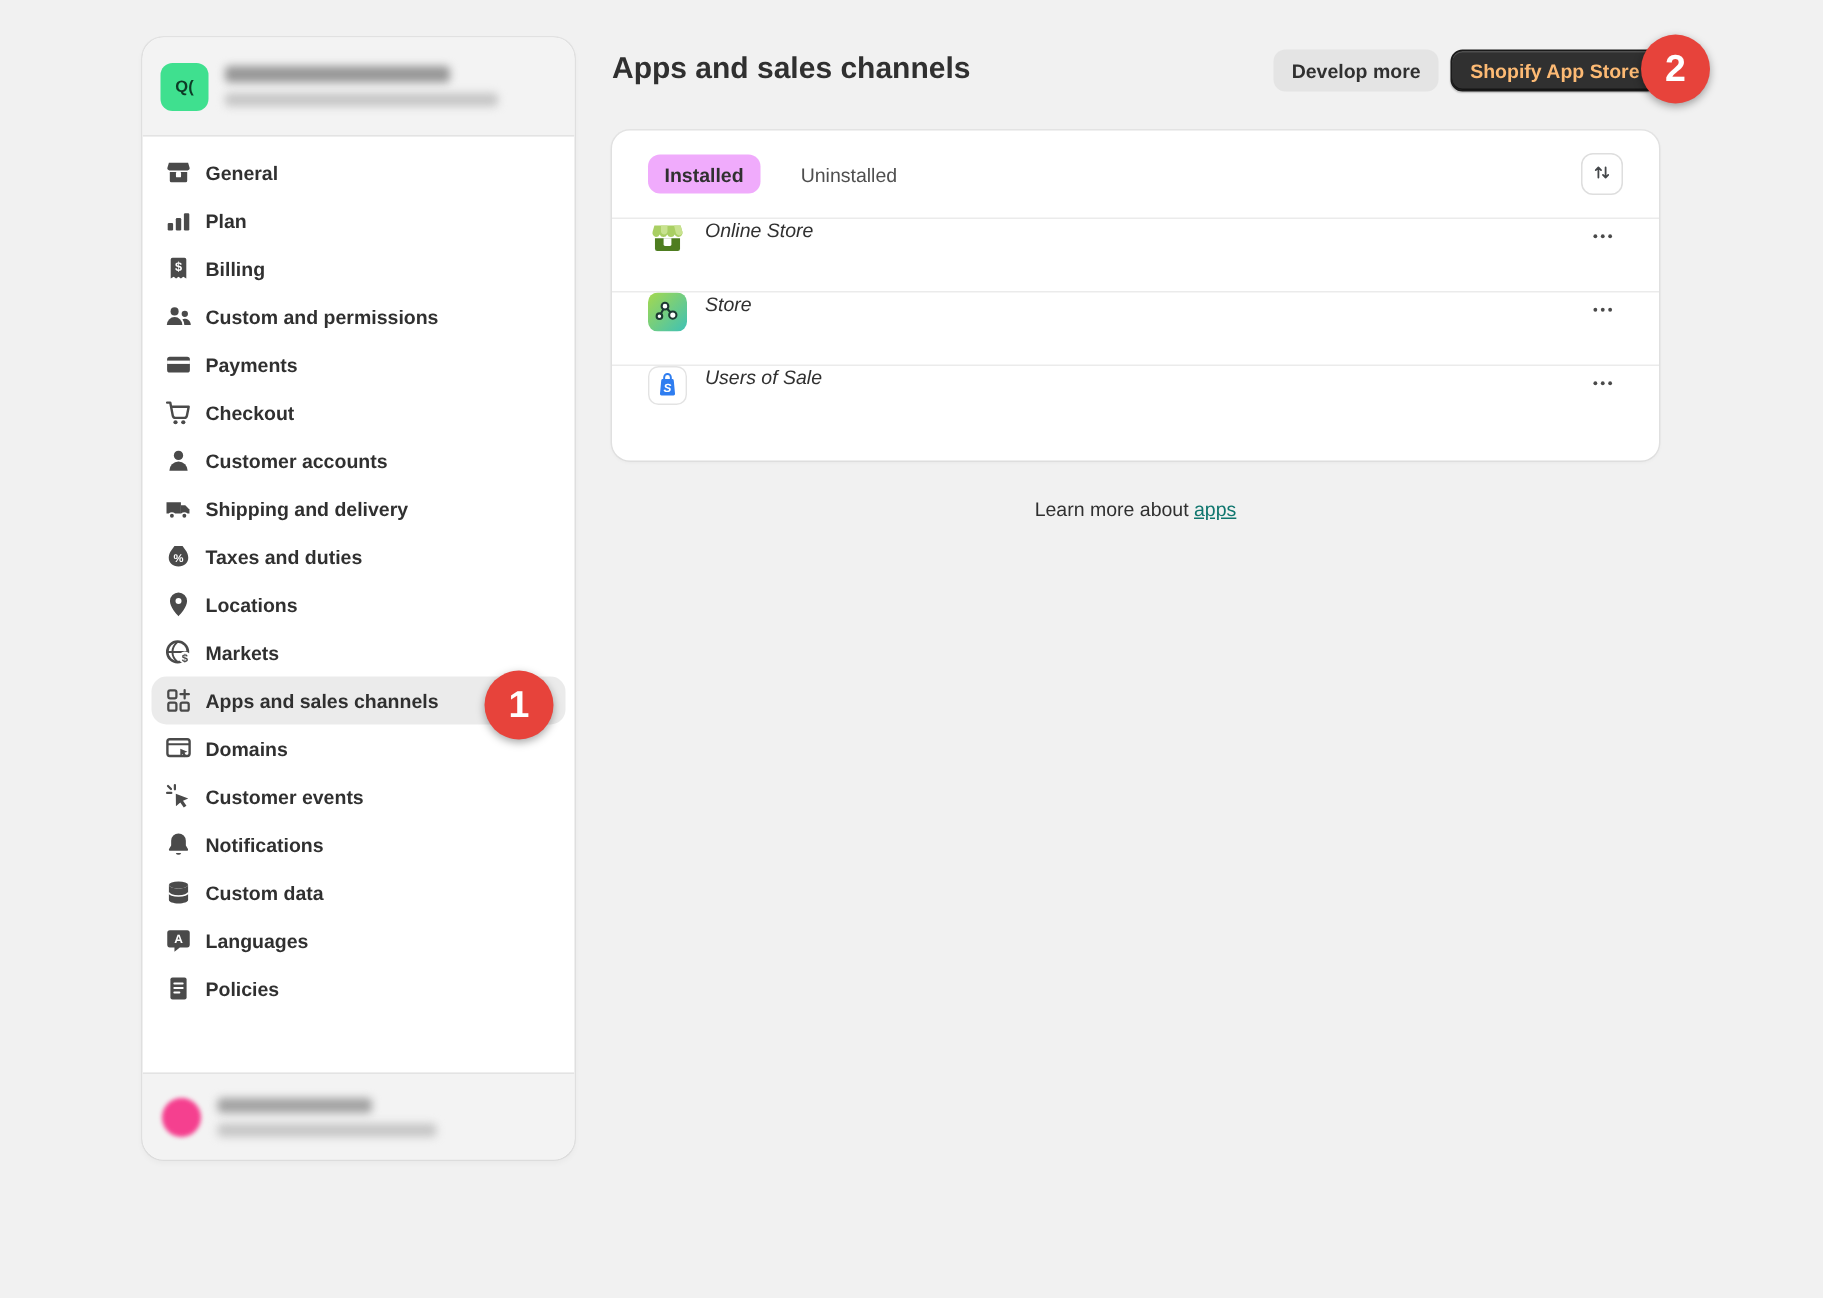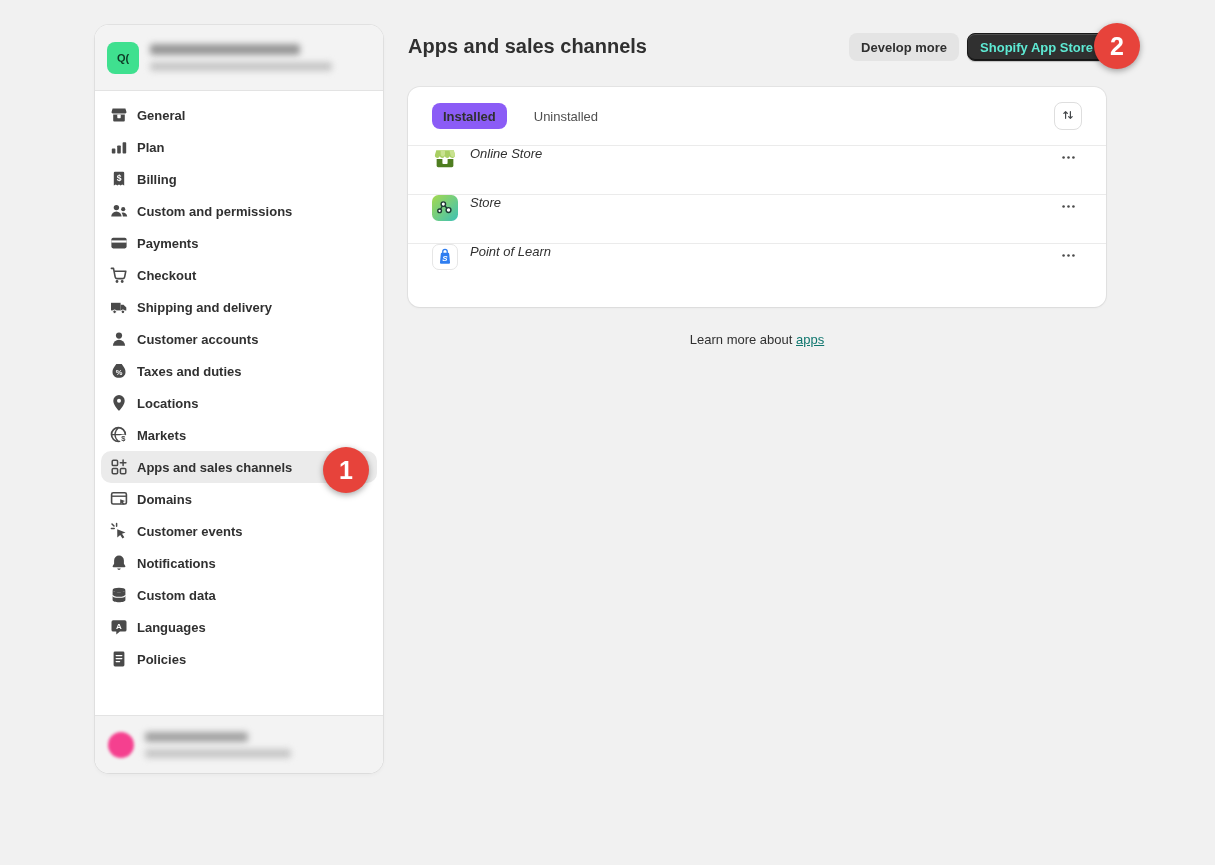--- a/index.html
+++ b/index.html
@@ -49,36 +49,36 @@
 
   
   .page-title { position:absolute; left:408px; top:35px; font-size:20px; font-weight:700; color:#303030; }
   .header-actions { position:absolute; left:408px; top:33px; width:698px; display:flex; justify-content:flex-end; gap:8px; }
   .btn {
     height:28px; border-radius:8px; padding:0 12px; font-family:inherit;
     font-size:13px; font-weight:600; cursor:pointer; border:none; white-space:nowrap;
   }
   .btn-secondary { background:#e4e4e4; color:#303030; }
   .btn-primary-dark {
-    background:#303030; color:#5eead4; border:1px solid #1a1a1a;
+    background:#303030; color:#fdba74; border:1px solid #1a1a1a;
     box-shadow: inset 0 1px 0 rgba(255,255,255,.15), inset 0 -1px 0 rgba(0,0,0,.55), 0 1px 1px rgba(0,0,0,.2);
   }
 
   
   .card {
     position:absolute; left:408px; top:87px; width:698px;
     background:#fff; border-radius:12px; padding-bottom:14px;
     box-shadow:0 0 0 1px rgba(0,0,0,.05), 0 1px 3px rgba(0,0,0,.05);
   }
   .card-tabs { height:59px; display:flex; align-items:center; gap:16px; padding:0 24px; border-bottom:1px solid #ebebeb; }
   .tab {
     height:26px; padding:0 11px; border:none; background:transparent; border-radius:8px;
     font-family:inherit; font-size:13px; font-weight:500; color:#4f4f4f; cursor:pointer;
   }
-  .tab.active { background:#8b5cf6; color:#303030; font-weight:600; }
+  .tab.active { background:#f0abfc; color:#303030; font-weight:600; }
   .sort-btn {
     margin-left:auto; width:28px; height:28px; border:1px solid #dedede; background:#fff;
     border-radius:8px; display:flex; align-items:center; justify-content:center; cursor:pointer;
   }
   .app-row { height:49px; display:flex; align-items:flex-start; gap:12px; padding:0 24px; border-bottom:1px solid #ebebeb;font-style:italic; }
   .app-row:last-child { border-bottom:none; }
   .app-icon { width:26px; height:26px; flex:0 0 auto; display:flex; }
   .app-icon svg { width:26px; height:26px; }
   .app-name { font-size:13px; color:#303030; }
   .row-menu { margin-left:auto; width:28px; height:22px; border:none; background:transparent; cursor:pointer; display:flex; align-items:center; justify-content:center; }
@@ -171,37 +171,37 @@
             <circle cx="8" cy="16.5" r="1.4" fill="#4a4a4a"></circle>
             <circle cx="13.2" cy="16.5" r="1.4" fill="#4a4a4a"></circle>
           </svg>
         </span>
     <span class="lab">Checkout</span>
   </div>
 
   <div class="nav-item">
     <span class="ic">
           <svg viewBox="0 0 20 20" fill="#4a4a4a">
+            <circle cx="10" cy="6.6" r="3.1"></circle>
+            <path d="M3.9 16.8a6.1 6.1 0 0 1 12.2 0z"></path>
+          </svg>
+        </span>
+    <span class="lab">Customer accounts</span>
+  </div>
+
+  <div class="nav-item">
+    <span class="ic">
+          <svg viewBox="0 0 20 20" fill="#4a4a4a">
             <path d="M2 5.8h9.6v7.6H2z"></path>
             <path d="M11.6 7.8h2.9l2.8 2.8v2.8h-5.7z"></path>
             <circle cx="5.6" cy="14.8" r="1.8" stroke="#fff" stroke-width="1"></circle>
             <circle cx="13.9" cy="14.8" r="1.8" stroke="#fff" stroke-width="1"></circle>
           </svg>
         </span>
     <span class="lab">Shipping and delivery</span>
-  </div>
-
-  <div class="nav-item">
-    <span class="ic">
-          <svg viewBox="0 0 20 20" fill="#4a4a4a">
-            <circle cx="10" cy="6.6" r="3.1"></circle>
-            <path d="M3.9 16.8a6.1 6.1 0 0 1 12.2 0z"></path>
-          </svg>
-        </span>
-    <span class="lab">Customer accounts</span>
   </div>
 
   <div class="nav-item">
     <span class="ic">
           <svg viewBox="0 0 20 20">
             <path fill="#4a4a4a" d="M7.3 3h5.4l1.9 2.7c1.2 1.6 1.9 3.3 1.9 5.2 0 3.5-2.7 5.8-6.5 5.8s-6.5-2.3-6.5-5.8c0-1.9.7-3.6 1.9-5.2z"></path>
             <text x="10" y="13.8" text-anchor="middle" font-size="7.5" font-weight="bold" fill="#fff" font-family="Liberation Sans, sans-serif">%</text>
           </svg>
         </span>
     <span class="lab">Taxes and duties</span>
@@ -381,21 +381,21 @@
 
   <div class="app-row">
     <span class="app-icon">
           <svg viewBox="0 0 28 28">
             <rect x="0.5" y="0.5" width="27" height="27" rx="7" fill="#fff" stroke="#e3e3e3"></rect>
             <path d="M11.6 11V8.2a2.4 2.4 0 0 1 4.8 0V11" fill="none" stroke="#2e7df0" stroke-width="1.4"></path>
             <path fill="#2e7df0" d="M10.6 9.4h6.8a1.1 1.1 0 0 1 1.1 1l.9 9.6a1.1 1.1 0 0 1-1.1 1.2H9.7a1.1 1.1 0 0 1-1.1-1.2l.9-9.6a1.1 1.1 0 0 1 1.1-1z"></path>
             <text x="14" y="18.4" text-anchor="middle" font-size="8.5" font-weight="bold" fill="#fff" font-family="Liberation Sans, sans-serif">S</text>
           </svg>
         </span>
-    <span class="app-name">Point of Learn</span>
+    <span class="app-name">Users of Sale</span>
     <button class="row-menu">
           <svg viewBox="0 0 20 20" width="17" height="17" fill="#4a4a4a">
             <circle cx="4.2" cy="10" r="1.5"></circle>
             <circle cx="10" cy="10" r="1.5"></circle>
             <circle cx="15.8" cy="10" r="1.5"></circle>
           </svg>
         </button>
   </div>
 </div>
 </section>

